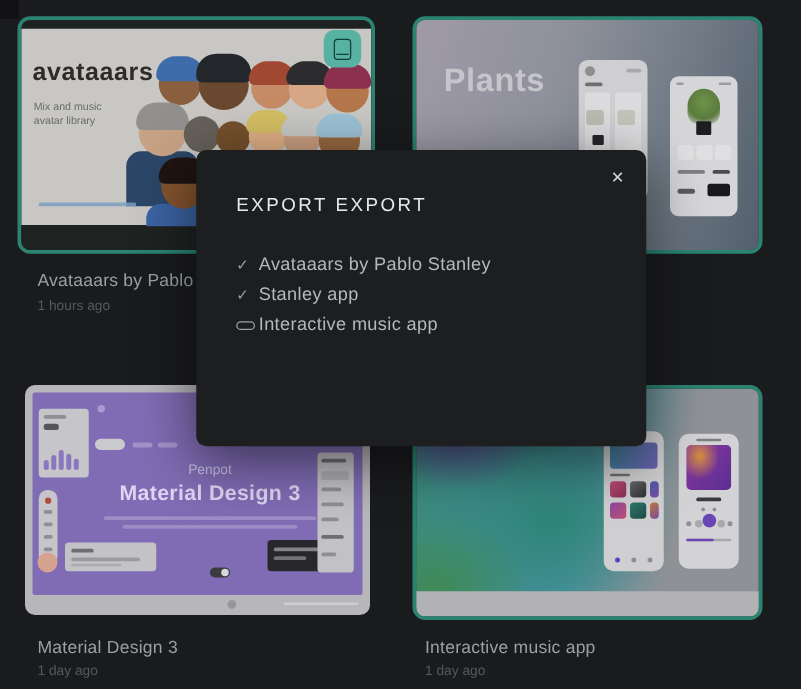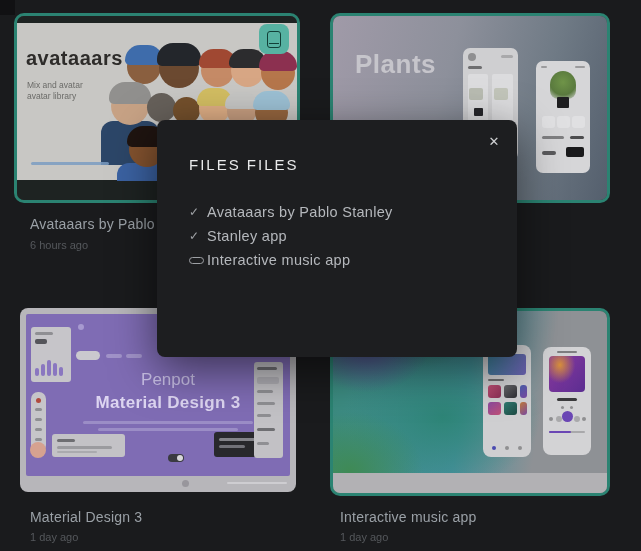--- a/index.html
+++ b/index.html
@@ -33,21 +33,21 @@
   
   .pl-bg{position:absolute;inset:0;background:linear-gradient(105deg,#a09aa8 0%,#8d909b 40%,#6f7a85 72%,#545f6d 100%);}
   .pl-heading{position:absolute;left:22px;top:34px;font-size:26px;line-height:28px;font-weight:bold;color:#c6c5cb;letter-spacing:.5px;}
   .phone{position:absolute;border-radius:7px;}
   .bar{position:absolute;border-radius:2px;}
   .plant{position:absolute;}
 
   
   .md-canvas{position:absolute;left:6px;right:6px;top:6px;bottom:16px;background:#7f6cb4;border-radius:2px;overflow:hidden;}
   .md-center{position:absolute;left:20px;right:0;top:56px;text-align:center;}
-  .md-penpot{font-size:17px;color:#c9c0e6;margin-bottom:3px;}
+  .md-penpot{font-size:11px;color:#c9c0e6;margin-bottom:3px;}
   .md-title{font-size:17px;font-weight:bold;color:#ddd5f1;letter-spacing:.3px;}
   .md-panel{position:absolute;background:#c6c5c9;border-radius:3px;}
   .md-dot{position:absolute;border-radius:50%;}
 
   
   .mu-bg{position:absolute;inset:0;background:
     radial-gradient(95px 75px at 12% 16%, #5b4694 0%, rgba(91,70,148,0) 70%),
     radial-gradient(105px 85px at 6% 88%, #3f8a55 0%, rgba(63,138,85,0) 70%),
     radial-gradient(130px 95px at 40% 58%, #2e8577 0%, rgba(46,133,119,0) 75%),
     radial-gradient(85px 60px at 32% 8%, #33756b 0%, rgba(51,117,107,0) 70%),
@@ -70,21 +70,21 @@
 <body>
 
 <div class="stage">
   <div class="corner"></div>
 
   <div class="card t-card" style="left:14px;top:13px;width:286px;height:190px;">
     <div class="thumb" style="background:#1e2322;">
       <div class="av-img">
         <div class="av-heading">avataaars</div>
         <div class="av-sub">
-          <span>Mix and avatar</span><br>
+          <span>Mix and music</span><br>
           <span>avatar library</span>
         </div>
 
         <div class="torso" style="left:84px;top:98px;width:58px;height:44px;background:#2c4668;"></div>
         <div class="torso" style="left:176px;top:100px;width:46px;height:42px;background:#273246;"></div>
         <div class="torso" style="left:100px;top:140px;width:60px;height:18px;background:#3b62a2;"></div>
         <div class="av" style="left:110px;top:27px;width:34px;height:34px;background:#8a5f3f;">
             <i style="background:#3e6cab;"></i>
           </div>
         <div class="av" style="left:142px;top:25px;width:40px;height:40px;background:#6b4930;">
@@ -243,28 +243,28 @@
         <div class="md-dot" style="left:31px;top:69px;width:6px;height:6px;background:#a9a9ab;"></div>
         <div class="md-dot" style="left:39px;top:70px;width:4px;height:4px;background:#8f8f91;"></div>
         <div class="bar" style="left:6px;top:84px;width:36px;height:2px;background:#a9a9ab;"></div>
         <div class="bar" style="left:6px;top:84px;width:22px;height:2px;background:#6a46b4;"></div>
       </div>
       <div class="mu-strip"></div>
     </div>
   </div>
 
   <div class="file-name" style="left:30px;top:216px;">Avataaars by Pablo Stanley</div>
-  <div class="file-time" style="left:30px;top:239px;">6 hours ago</div>
+  <div class="file-time" style="left:30px;top:239px;">1 hours ago</div>
   <div class="file-name" style="left:30px;top:509px;">Material Design 3</div>
   <div class="file-time" style="left:30px;top:531px;">1 day ago</div>
   <div class="file-name" style="left:340px;top:509px;">Interactive music app</div>
   <div class="file-time" style="left:340px;top:531px;">1 day ago</div>
 
   <div class="modal">
-    <div class="m-title">FILES FILES</div>
+    <div class="m-title">EXPORT EXPORT</div>
     <div class="m-close">✕</div>
     <div class="m-list">
       <div class="m-item">
         <span class="check">✓</span>
         <span>Avataaars by Pablo Stanley</span>
       </div>
       <div class="m-item">
         <span class="check">✓</span>
         <span>Stanley app</span>
       </div>

